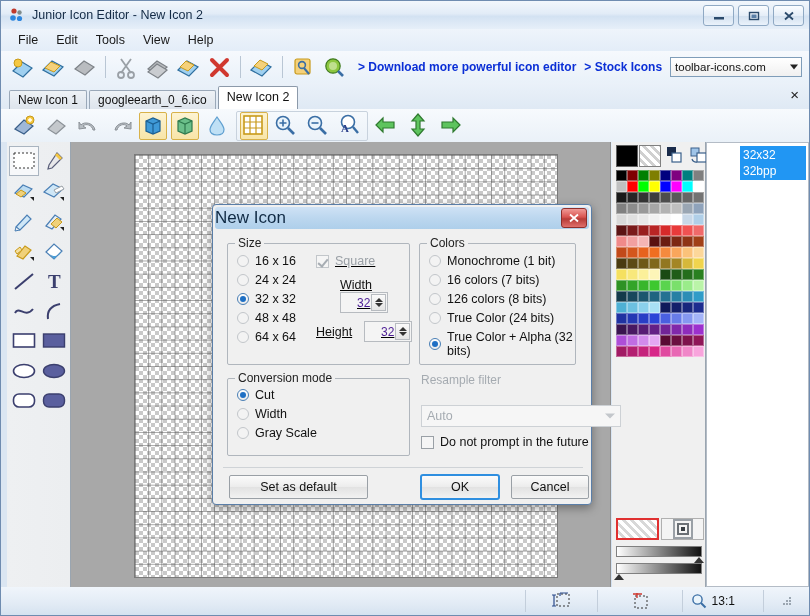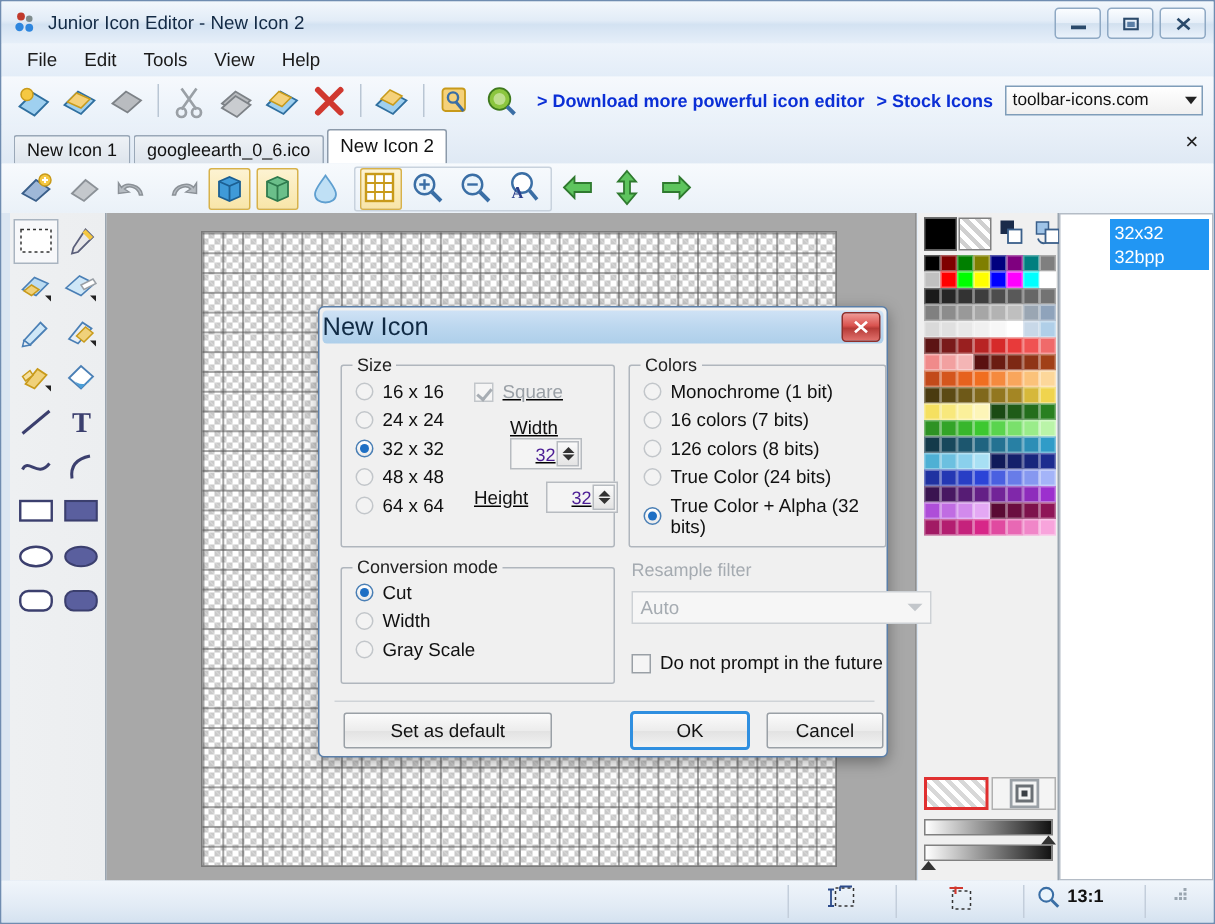--- a/index.html
+++ b/index.html
@@ -190,22 +190,22 @@
     background:#2196f3;color:#fff;font-size:12px;line-height:16px;
     padding:1px 0 0 3px;box-sizing:border-box;
   }
 
   
   .statusbar{
     position:absolute;left:0;top:586px;width:808px;height:28px;
     background:linear-gradient(180deg,#f0f5fb 0%,#e2ebf5 60%,#d5e2f0 100%);
     display:flex;align-items:center;
   }
-  .sb-seg{height:22px;display:flex;padding:0 8px;
-    border-left:1px solid #c3cedb;font-size:12px;color:#111;font-weight:bold;}
+  .sb-seg{height:22px;display:flex;align-items:center;padding:0 8px;
+    border-left:1px solid #c3cedb;font-size:12px;color:#111;}
   .sb-first{border-left:none;}
 
   
   .dialog{
     position:absolute;left:211px;top:203px;width:380px;height:301px;
     background:#f0f0f0;border:1px solid #5a7ea8;border-radius:4px;
     box-shadow:0 3px 10px rgba(0,0,0,.35);box-sizing:border-box;
   }
   .dlg-title{
     height:22px;margin:2px;
@@ -949,21 +949,21 @@
             <span class="v">32</span>
             <span class="btns">
               <span class="up"></span>
               <span class="dn"></span>
             </span>
           </div>
         </div>
       </div>
     </div>
 
-    <div class="group" style="left:206px;top:38px;width:172px;height:122px;">
+    <div class="group" style="left:206px;top:38px;width:157px;height:122px;">
       <div class="glabel">Colors</div>
       <div style="position:absolute;left:9px;top:10px;">
         <div class="radio">
           <span class="rd dis"></span>
           <span class="rlabel">Monochrome (1 bit)</span>
         </div>
         <div class="radio">
           <span class="rd dis"></span>
           <span class="rlabel">16 colors (7 bits)</span>
         </div>
@@ -994,21 +994,21 @@
           <span class="rlabel">Width</span>
         </div>
         <div class="radio">
           <span class="rd dis"></span>
           <span class="rlabel">Gray Scale</span>
         </div>
       </div>
     </div>
 
     <div style="position:absolute;left:208px;top:168px;">
-      <div class="glabel dis" style="position:static;background:none;padding:0;display:block;margin-bottom:7px;">Resample filter</div>
+      <div class="glabel dis" style="position:static;background:none;padding:0;display:block;margin-bottom:18px;">Resample filter</div>
       <div class="dlg-combo" style="position:relative;">
         <span>Auto</span>
         <span class="arrow"></span>
       </div>
     </div>
 
     <div class="radio" style="position:absolute;left:208px;top:230px;">
       <span class="cb"></span>
       <span class="rlabel">Do not prompt in the future</span>
     </div>

